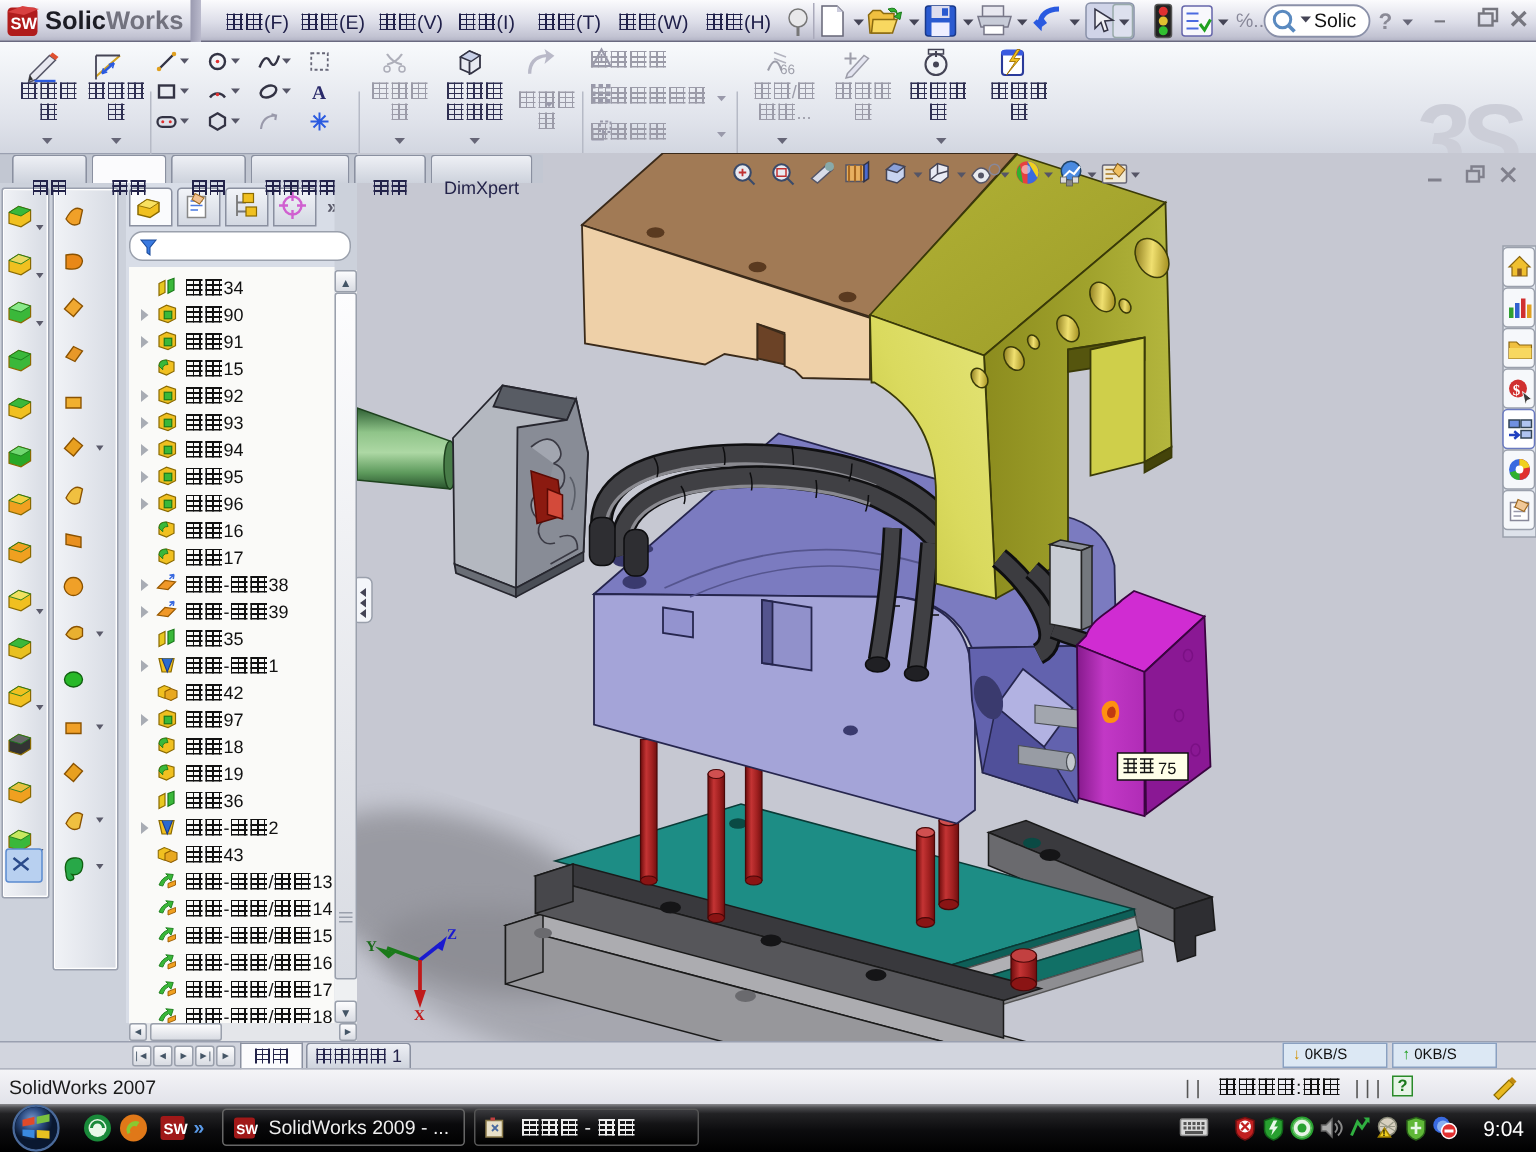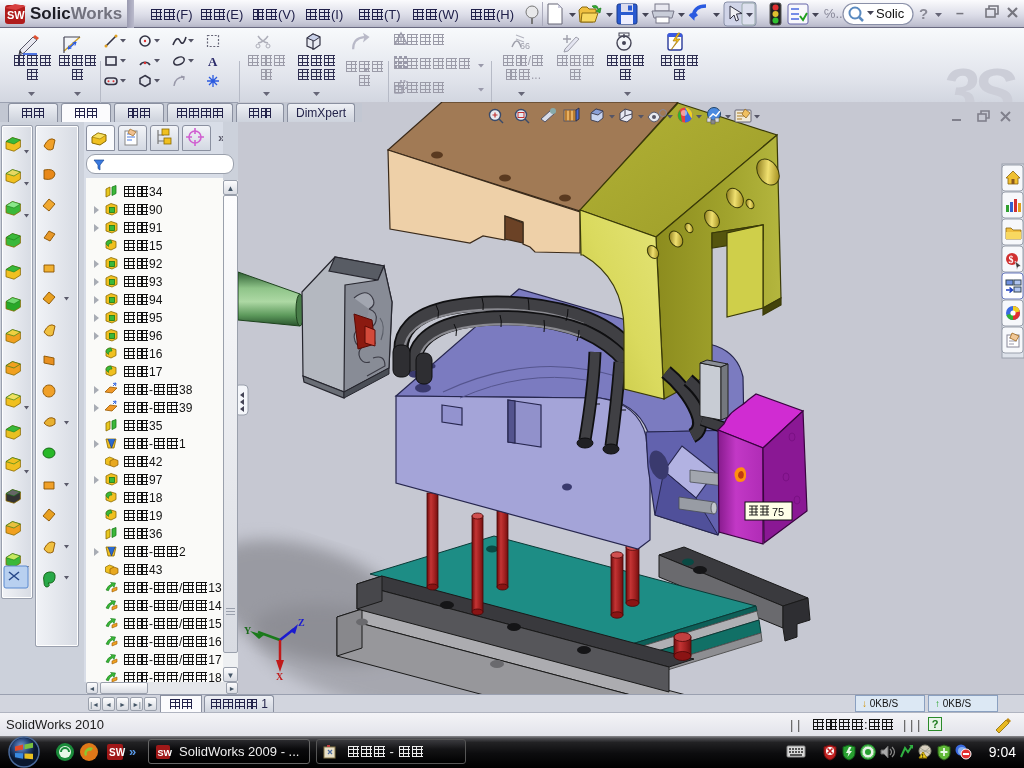--- a/index.html
+++ b/index.html
@@ -16,21 +16,21 @@
 .menuitem{position:absolute;top:7px;font-size:13px;color:#20204a}
 #tbsep{position:absolute;left:127px;top:0;width:7px;height:28px;background:linear-gradient(90deg,#9a9ab0,#babacc)}
 
 #cmdmgr{position:absolute;left:0;top:28px;width:1024px;height:75px;background:linear-gradient(#f8fafc,#e0e3eb 70%,#d2d6e0);border-bottom:1px solid #9aa0b0}
 .bigtxt{position:absolute;font-size:12px;line-height:14px;color:#2f2f52;text-align:center;white-space:nowrap}
 .graytxt{color:#9b9ba8}
 .vsep{position:absolute;top:32px;width:1px;height:64px;background:#b6bac6;top:33px;height:62px}
 #dswm{position:absolute;right:14px;top:26px;font-size:66px;font-weight:bold;color:#ccced8;font-style:italic;letter-spacing:-6px}
 
 #tabrow{position:absolute;left:0;top:103px;width:362px;height:19px;background:#c2c7d2;z-index:5}
-.tab{position:absolute;top:0px;height:19px;background:linear-gradient(#eef0f5,#cdd2dc);border:1px solid #8a90a0;border-bottom:none;border-radius:3px 3px 0 0;font-size:12px;color:#23234a;text-align:center;padding-top:2px}
+.tab{position:absolute;top:0px;height:19px;background:linear-gradient(#eef0f5,#cdd2dc);border:1px solid #8a90a0;border-bottom:none;border-radius:3px 3px 0 0;font-size:12px;color:#23234a;text-align:center;padding-top:14px}
 .tab.active{background:#fbfbfd;height:19px;z-index:2;font-weight:bold}
 
 #leftpanel{position:absolute;left:0;top:122px;width:238px;height:572px;background:#ccd1db;z-index:4}
 .vtoolbar{position:absolute;background:linear-gradient(90deg,#f0f2f6,#d8dce4);border:1px solid #fff;outline:1px solid #9aa0ae;border-radius:1px}
 #fmpanel{position:absolute;left:84px;top:0px;width:139px;height:560px;background:#d8dde7}
 .fmtab{position:absolute;top:3px;width:29px;height:26px;background:linear-gradient(#f2f4f8,#d3d8e2);border:1px solid #8a90a0;border-radius:3px 3px 0 0}
 .fmtab.active{background:#fafbfd}
 #filterbox{position:absolute;left:2px;top:32px;width:148px;height:20px;background:#fff;border:1px solid #9aa0ac;border-radius:9px}
 #tree{position:absolute;left:86px;top:56px;width:137px;height:504px;background:#fafaf8;overflow:hidden}
 .trow{position:absolute;left:0;height:18px;font-size:12px;color:#111;white-space:nowrap}
@@ -1048,21 +1048,21 @@
 <div class="sbtn" style="left:116px;top:2px;width:13px;height:14px;font-size:7px;text-align:center;padding-top:3px;color:#456">►</div>
 <div class="sbtn" style="left:130px;top:2px;width:13px;height:14px;font-size:7px;text-align:center;padding-top:3px;color:#456">►|</div>
 <div class="sbtn" style="left:144px;top:2px;width:13px;height:14px;font-size:7px;text-align:center;padding-top:3px;color:#456">►</div>
 <div class="tab active" style="left:160px;top:0;width:42px;height:18px;border-radius:0 0 0 0;padding-top:1px"><span class="cj s"></span><span class="cj s"></span></div>
 <div class="tab" style="left:204px;top:0;width:70px;height:18px;padding-top:1px"><span class="cj s"></span><span class="cj s"></span><span class="cj s"></span><span class="cj s"></span> 1</div>
 <div class="abs" style="left:855px;top:0px;width:70px;height:17px;background:#dce8f4;border:1px solid #8aa0c0;font-size:10px;color:#111;padding:2px 0 0 6px"><span style="color:#d09000;font-weight:bold">↓</span> 0KB/S</div>
 <div class="abs" style="left:928px;top:0px;width:70px;height:17px;background:#dce8f4;border:1px solid #8aa0c0;font-size:10px;color:#111;padding:2px 0 0 6px"><span style="color:#20a020;font-weight:bold">↑</span> 0KB/S</div>
   </div>
 
 <div id="statusbar">
- <div class="abs" style="left:6px;top:4px">SolidWorks 2010</div>
+ <div class="abs" style="left:6px;top:4px">SolidWorks 2007</div>
  <div class="abs" style="left:790px;top:4px;color:#555">| |</div>
  <div class="abs" style="left:812px;top:4px;color:#111"><span class="cj"></span><span class="cj"></span><span class="cj"></span><span class="cj"></span>:<span class="cj"></span><span class="cj"></span></div>
  <div class="abs" style="left:903px;top:4px;color:#555">| | |</div>
  <div class="abs" style="left:928px;top:4px;width:14px;height:14px;background:#e8f4e8;border:1px solid #2a8a2a;color:#1a7a1a;font-size:11px;text-align:center;font-weight:bold">?</div>
  <svg class="abs" style="left:994px;top:3px" width="18" height="18" viewBox="0 0 18 18">
       <path d="M2 14 L12 4 l3 3 L5 17z" fill="#e8b820" stroke="#8a6a00" stroke-width=".8"></path>
       <path d="M12 4 l2 -2 l3 3 -2 2z" fill="#c08a10"></path>
     </svg>
 </div>
 

